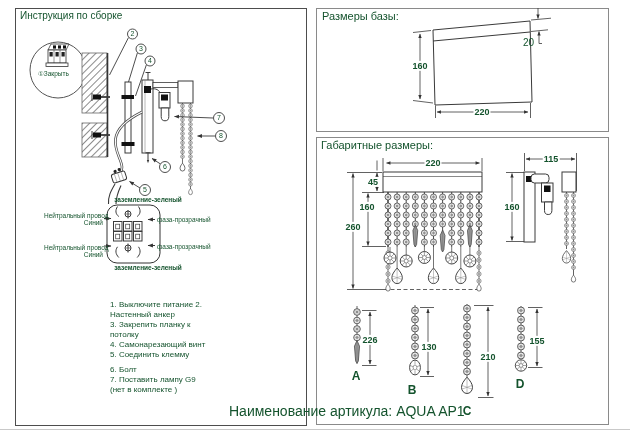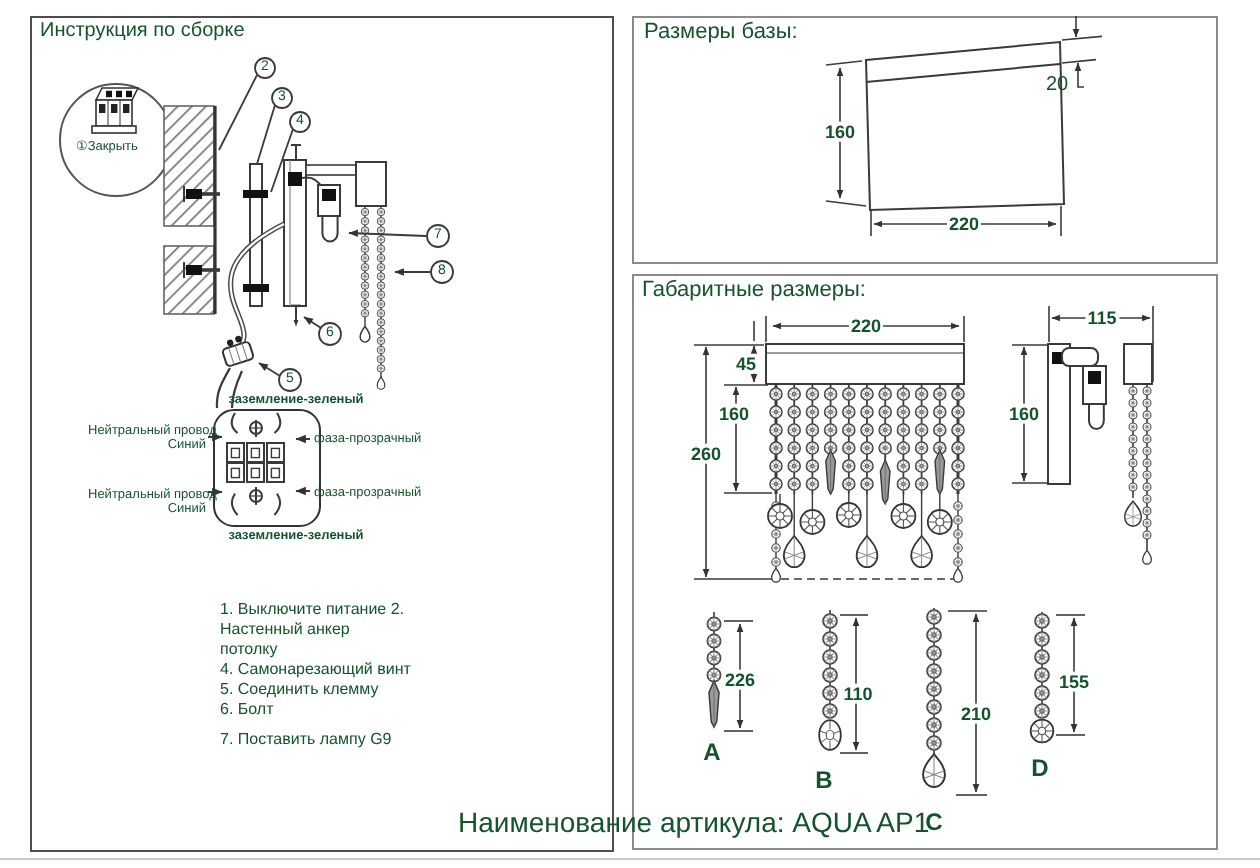--- a/index.html
+++ b/index.html
@@ -493,42 +493,44 @@
   <div class="lbl small ra" style="left:44px;top:219px;width:59px">Синий</div>
   <div class="lbl small" style="left:157px;top:215.5px">фаза-прозрачный</div>
   <div class="lbl small ra" style="left:44px;top:243.5px;width:59px">Нейтральный провод</div>
   <div class="lbl small ra" style="left:44px;top:251px;width:59px">Синий</div>
   <div class="lbl small" style="left:157px;top:242.5px">фаза-прозрачный</div>
   <div class="lbl small c" style="left:148px;top:267.5px">заземление-зеленый</div>
 
   <div class="steps">
     <div>1. Выключите питание 2.</div>
     <div>Настенный анкер</div>
+    <div>3. Закрепить планку к</div>
     <div>потолку</div>
     <div>4. Самонарезающий винт</div>
     <div>5. Соединить клемму</div>
     <div>6. Болт</div>
     <div>7. Поставить лампу G9</div>
+    <div>(нет в комплекте )</div>
   </div>
 
   <div class="lbl t2" style="left:322px;top:10px">Размеры базы:</div>
   <div class="lbl dim c" style="left:420px;top:66px">160</div>
   <div class="lbl dim c" style="left:482px;top:112px">220</div>
   <div class="lbl" style="left:523px;top:37px;font-size:10px">20</div>
 
   <div class="lbl t2" style="left:321px;top:139px">Габаритные размеры:</div>
   <div class="lbl dim c" style="left:433px;top:163px">220</div>
   <div class="lbl dim c" style="left:373px;top:182px">45</div>
   <div class="lbl dim c" style="left:367px;top:207px">160</div>
   <div class="lbl dim c" style="left:353px;top:227px">260</div>
   <div class="lbl dim c" style="left:551px;top:159px">115</div>
   <div class="lbl dim c" style="left:512px;top:207px">160</div>
 
   <div class="lbl dim c" style="left:370px;top:340px">226</div>
-  <div class="lbl dim c" style="left:429px;top:347px">110</div>
+  <div class="lbl dim c" style="left:429px;top:347px">130</div>
   <div class="lbl dim c" style="left:488px;top:357px">210</div>
   <div class="lbl dim c" style="left:537px;top:341px">155</div>
   <div class="lbl letter c" style="left:356px;top:377px">A</div>
   <div class="lbl letter c" style="left:412px;top:391px">B</div>
   <div class="lbl letter c" style="left:467px;top:412px">C</div>
   <div class="lbl letter c" style="left:520px;top:385px">D</div>
 
   <div class="lbl footer" style="left:229px;top:403px">Наименование артикула: AQUA AP1</div>
 </div>
 

